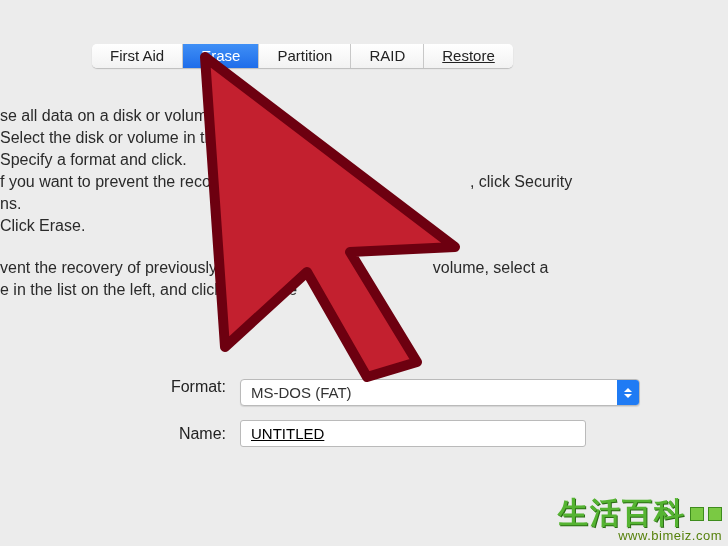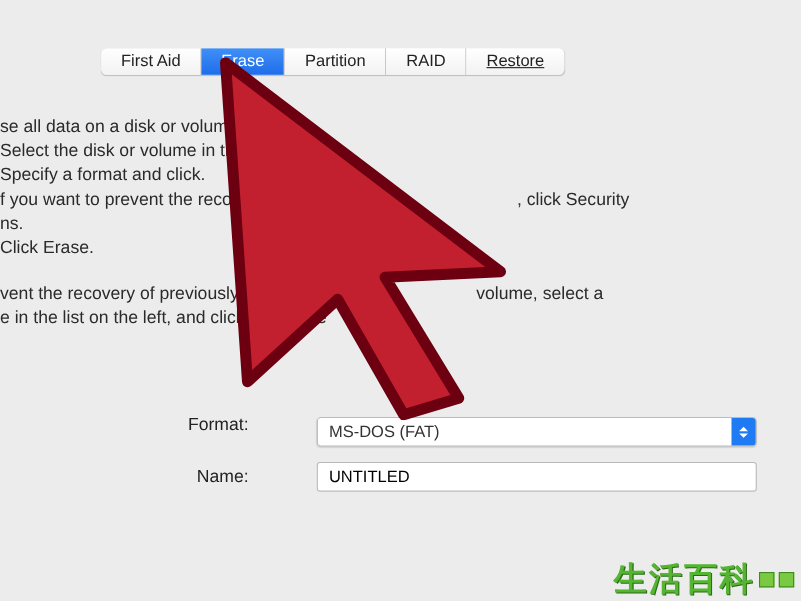--- a/index.html
+++ b/index.html
@@ -55,21 +55,20 @@
   .form {
     position: absolute;
     top: 368px;
     left: 0;
     width: 728px;
   }
   .form-row {
     display: flex;
     align-items: center;
     margin-bottom: 14px;
-    gap: 48px;
   }
   .form-label {
     width: 240px;
     text-align: right;
     padding-right: 14px;
     font-size: 16px;
     color: #222;
   }
   .select-wrap {
     position: relative;
@@ -100,28 +99,29 @@
     justify-content:center;
     gap:0px;
   }
   .select-arrow .up {
     width:0;height:0;border-left:4px solid transparent;border-right:4px solid transparent;border-bottom:4px solid #fff; margin-bottom:2px;
   }
   .select-arrow .down {
     width:0;height:0;border-left:4px solid transparent;border-right:4px solid transparent;border-top:4px solid #fff;
   }
   .text-input {
-    width: 400px;
+    width: 346px;
     height: 27px;
     background: #fff;
     border: 1px solid #bababa;
     border-radius: 3px;
     padding-left: 10px;
     font-size: 15px;
     outline: none;
+    text-decoration: underline;
   }
 
   .cursor-overlay {
     position: absolute;
     top: 52px;
     left: 185px;
     pointer-events: none;
   }
 
   .watermark {
@@ -212,13 +212,14 @@
              L 122 220
              L 40 295
              Z" fill="#c3202f" stroke="#6d0010" stroke-width="10" stroke-linejoin="round"></path>
   </svg>
 </div>
 
 <div class="watermark">
   <div class="wm-title">
     <span>生活百科</span><span class="box"></span><span class="box"></span>
   </div>
+  <div class="wm-url">www.bimeiz.com</div>
 </div>
 
 </body></html>

